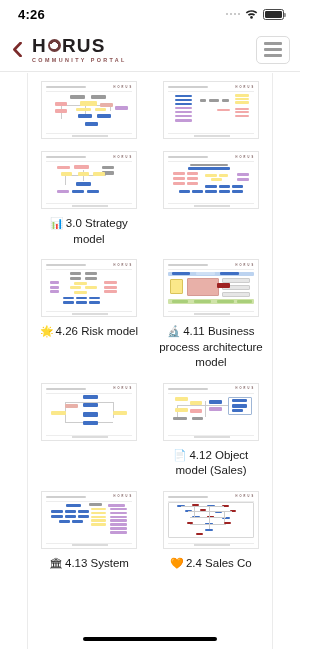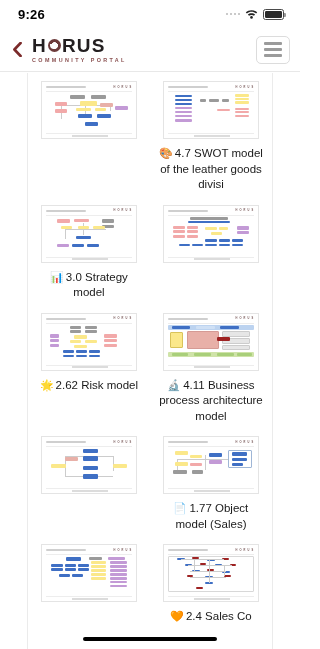--- a/index.html
+++ b/index.html
@@ -121,21 +121,21 @@
     position: absolute; bottom: 8px; left: 50%; transform: translateX(-50%);
     width: 134px; height: 4px; background: #000; border-radius: 3px; z-index: 40;
   }
 </style>
 </head>
 <body>
 
 <div id="app">
 
   <div class="statusbar">
-    <div class="status-time">9:26</div>
+    <div class="status-time">4:26</div>
     <div class="status-right">
       <span class="sig-dots">
           <i></i>
           <i></i>
           <i></i>
           <i></i>
         </span>
       <span class="wifi">
         <svg width="13" height="10" viewBox="0 0 13 10">
             <path d="M6.5 1.2C4.3 1.2 2.3 2 0.8 3.3l1.1 1.2C3.2 3.4 4.8 2.8 6.5 2.8s3.3.6 4.6 1.7l1.1-1.2C10.7 2 8.7 1.2 6.5 1.2z" fill="#222"></path>
@@ -224,21 +224,20 @@
                 <div class="nd" style="left:76%;top:15%;width:14%;height:6%;background:#fbe88a;"></div>
                 <div class="nd" style="left:76%;top:24%;width:14%;height:6%;background:#fbe88a;"></div>
                 <div class="nd" style="left:56%;top:44%;width:14%;height:6%;background:#f2a9a9;"></div>
                 <div class="nd" style="left:76%;top:40%;width:14%;height:6%;background:#f2a9a9;"></div>
                 <div class="nd" style="left:76%;top:49%;width:14%;height:6%;background:#f2a9a9;"></div>
                 <div class="nd" style="left:76%;top:58%;width:14%;height:6%;background:#f2a9a9;"></div>
               </div>
               <div class="thumb-foot"></div>
               <div class="thumb-foot2"></div>
             </div>
-            <div class="caption"><span class="emo">🎨</span><span>4.7 SWOT model of the leather goods divisi</span></div>
           </div>
           <div class="card">
             <div class="thumb">
               <div class="thumb-hdr">
                 <div class="thumb-title" style="width:46%"></div>
                 <div class="thumb-logo">H O R U S</div>
               </div>
               <div class="thumb-rule"></div>
               <div class="canvas">
                 <div class="ln" style="left:24%;top:34%;width:44%;height:.8px;"></div>
@@ -320,21 +319,21 @@
                 <div class="nd" style="left:22%;top:68%;width:12%;height:7%;background:#3f6fc4;"></div>
                 <div class="nd" style="left:36%;top:68%;width:12%;height:7%;background:#3f6fc4;"></div>
                 <div class="nd" style="left:50%;top:68%;width:12%;height:7%;background:#3f6fc4;"></div>
                 <div class="nd" style="left:22%;top:80%;width:12%;height:7%;background:#3f6fc4;"></div>
                 <div class="nd" style="left:36%;top:80%;width:12%;height:7%;background:#3f6fc4;"></div>
                 <div class="nd" style="left:50%;top:80%;width:12%;height:7%;background:#3f6fc4;"></div>
               </div>
               <div class="thumb-foot"></div>
               <div class="thumb-foot2"></div>
             </div>
-            <div class="caption"><span class="emo">🌟</span><span>2.62 Risk model</span></div>
+            <div class="caption"><span class="emo">🌟</span><span>4.26 Risk model</span></div>
           </div>
           <div class="card">
             <div class="thumb">
               <div class="thumb-hdr">
                 <div class="thumb-title" style="width:46%"></div>
                 <div class="thumb-logo">H O R U S</div>
               </div>
               <div class="thumb-rule"></div>
               <div class="canvas">
                 <div class="nd" style="left:4%;top:4%;width:92%;height:12%;background:#bcd3f0;"></div>
@@ -402,21 +401,21 @@
                 <div class="nd" style="left:48%;top:16%;width:14%;height:10%;background:#3f6fc4;"></div>
                 <div class="nd" style="left:48%;top:34%;width:14%;height:10%;background:#c39ad6;"></div>
                 <div class="nd" style="left:68%;top:8%;width:26%;height:46%;background:#ffffff;border:.4px solid #9fb6d6;"></div>
                 <div class="nd" style="left:72%;top:14%;width:16%;height:9%;background:#3f6fc4;"></div>
                 <div class="nd" style="left:72%;top:28%;width:16%;height:9%;background:#3f6fc4;"></div>
                 <div class="nd" style="left:72%;top:40%;width:12%;height:8%;background:#3f6fc4;"></div>
               </div>
               <div class="thumb-foot"></div>
               <div class="thumb-foot2"></div>
             </div>
-            <div class="caption"><span class="emo">📄</span><span>1.77 Object model (Sales)</span></div>
+            <div class="caption"><span class="emo">📄</span><span>4.12 Object model (Sales)</span></div>
           </div>
           <div class="card">
             <div class="thumb">
               <div class="thumb-hdr">
                 <div class="thumb-title" style="width:46%"></div>
                 <div class="thumb-logo">H O R U S</div>
               </div>
               <div class="thumb-rule"></div>
               <div class="canvas">
                 <div class="nd" style="left:26%;top:6%;width:16%;height:9%;background:#3f6fc4;"></div>
@@ -439,20 +438,21 @@
                 <div class="nd" style="left:72%;top:26%;width:18%;height:7%;background:#c39ad6;"></div>
                 <div class="nd" style="left:72%;top:36%;width:18%;height:7%;background:#c39ad6;"></div>
                 <div class="nd" style="left:72%;top:46%;width:18%;height:7%;background:#c39ad6;"></div>
                 <div class="nd" style="left:72%;top:56%;width:18%;height:7%;background:#c39ad6;"></div>
                 <div class="nd" style="left:72%;top:66%;width:18%;height:7%;background:#c39ad6;"></div>
                 <div class="nd" style="left:72%;top:76%;width:18%;height:7%;background:#c39ad6;"></div>
               </div>
               <div class="thumb-foot"></div>
               <div class="thumb-foot2"></div>
             </div>
+            <div class="caption"><span class="emo">🏛</span><span>4.13 System</span></div>
           </div>
           <div class="card">
             <div class="thumb">
               <div class="thumb-hdr">
                 <div class="thumb-title" style="width:46%"></div>
                 <div class="thumb-logo">H O R U S</div>
               </div>
               <div class="thumb-rule"></div>
               <div class="canvas">
                 <div class="nd" style="left:4%;top:2%;width:92%;height:92%;background:#ffffff;border:.4px solid #d8d8d8;"></div>

